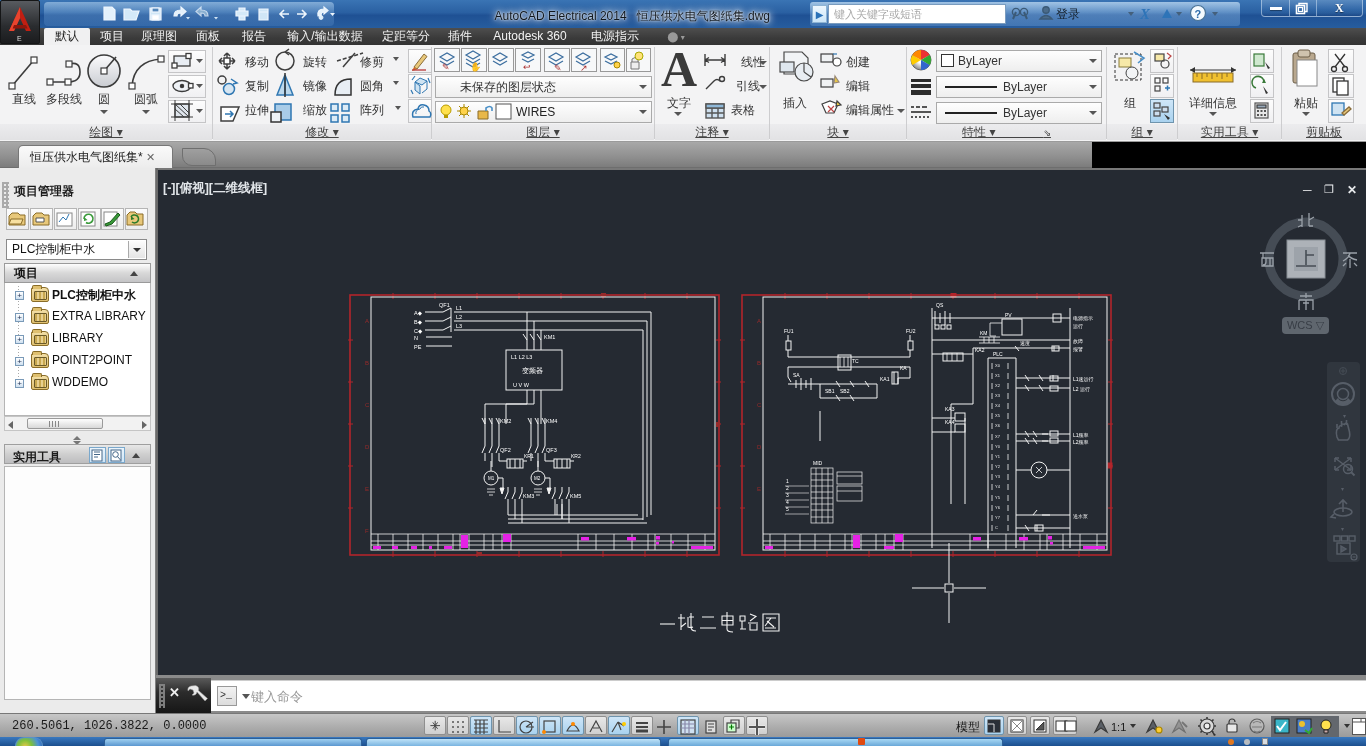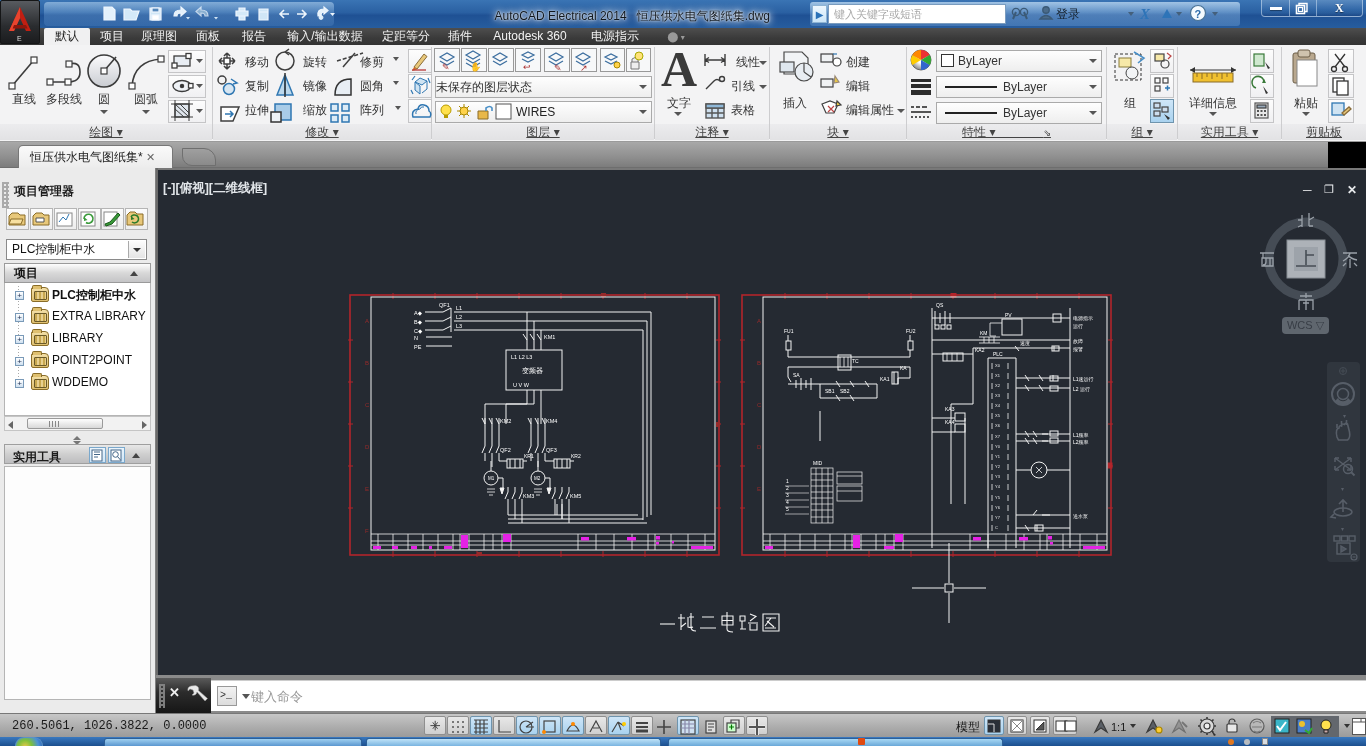--- a/index.html
+++ b/index.html
@@ -19,21 +19,21 @@
 
 #ribbon{left:0;top:45px;width:1366px;height:97px;background:#f3f3f4;border-bottom:1px solid #9a9a9a;}
 .rpanel{position:absolute;top:0;height:95px;}
 .rpanel .plabel{position:absolute;left:0;right:0;top:79px;height:16px;background:linear-gradient(#ececee,#e2e2e4);color:#444;font-size:12px;text-align:center;line-height:16px;text-decoration:underline;}
 .rsep{position:absolute;top:2px;width:1px;height:92px;background:#cdcdcf;}
 .biglabel{position:absolute;font-size:12px;color:#333;text-align:center;white-space:nowrap;}
 .dropdown{position:absolute;background:linear-gradient(#fefefe,#eee);border:1px solid #aaa;font-size:12px;color:#333;}
 .dd-arrow{position:absolute;width:0;height:0;border-left:4px solid transparent;border-right:4px solid transparent;border-top:4px solid #555;}
 .smallico{position:absolute;border:1px solid #c5c5c7;background:linear-gradient(#fdfdfd,#f0f0f2);}
 
-#filetabs{left:0;top:142px;width:1328px;height:26px;background:linear-gradient(#a8a8a8,#8f8f8f 60%,#7c7c7c);border-bottom:1px solid #6e6e6e;}
+#filetabs{left:0;top:142px;width:1092px;height:26px;background:linear-gradient(#a8a8a8,#8f8f8f 60%,#7c7c7c);border-bottom:1px solid #6e6e6e;}
 #ftab{position:absolute;left:18px;top:3px;width:155px;height:23px;background:linear-gradient(#fafafa,#ececec);border-radius:5px 5px 0 0;border:1px solid #777;border-bottom:none;font-size:12px;color:#222;line-height:22px;padding-left:11px;}
 #ftabplus{position:absolute;left:182px;top:6px;width:34px;height:18px;background:linear-gradient(#9f9f9f,#8a8a8a);border:1px solid #6f6f6f;border-radius:0 12px 0 10px;}
 
 #leftpanel{left:0;top:168px;width:156px;height:545px;background:#ebebeb;border-right:1px solid #808080;}
 .lp-hdr{position:absolute;font-size:12px;font-weight:bold;color:#1b1b1b;}
 .lp-btn{position:absolute;width:23px;height:22px;border:1px solid #b5b5b5;background:linear-gradient(#fcfcfc,#ededed);}
 .tree-item{position:absolute;left:52px;font-size:12px;color:#111;white-space:nowrap;}
 .titem{position:absolute;left:0;width:150px;height:20px;}
 .pbox{position:absolute;left:15px;top:5px;width:9px;height:9px;background:linear-gradient(#fff,#cfe0f0);border:1px solid #7a9ab8;font-size:8px;line-height:7px;text-align:center;color:#235;}
 .tfold{position:absolute;left:31px;top:1px;width:18px;height:15px;background:linear-gradient(#f2dfa8,#dfc070);border:1px solid #8a6d28;border-radius:2px 4px 2px 2px;}
@@ -276,21 +276,21 @@
           <text x="8" y="22">✎</text>
           <text x="36" y="22">✋</text>
           <text x="89" y="22">↩</text>
           <text x="120" y="23">✎</text>
           <text x="146" y="23">↗</text>
         </g>
       <circle cx="183" cy="17" r="3" fill="#ffd24a" stroke="#a80"></circle>
         <path d="M197 14 h8 v7 h-8 z m1 0 v-3 q3 -3 6 0 v3" stroke="#777" fill="#eee"></path>
         <circle cx="205" cy="8" r="4" fill="#ffe27a" stroke="#aa0"></circle>
     </svg>
-    <div class="dropdown" style="left:435px;top:31px;width:217px;height:22px;line-height:20px;padding-left:0;">未保存的图层状态<span style="position:absolute;right:4px;top:8px;width:0;height:0;border-left:4px solid transparent;border-right:4px solid transparent;border-top:4px solid #555;"></span></div>
+    <div class="dropdown" style="left:435px;top:31px;width:217px;height:22px;line-height:20px;padding-left:24px;">未保存的图层状态<span style="position:absolute;right:4px;top:8px;width:0;height:0;border-left:4px solid transparent;border-right:4px solid transparent;border-top:4px solid #555;"></span></div>
     <div class="dropdown" style="left:435px;top:56px;width:217px;height:22px;">
         <span style="position:absolute;right:4px;top:8px;width:0;height:0;border-left:4px solid transparent;border-right:4px solid transparent;border-top:4px solid #555;"></span>
       </div>
     <svg class="abs" style="left:438px;top:57px" width="150" height="20" viewBox="0 0 150 20">
       <circle cx="8" cy="8" r="5" fill="#ffe14d" stroke="#b89b00"></circle>
         <path d="M6 13 h4 v3 h-4 z" fill="#b89b00"></path>
       <circle cx="26" cy="9" r="4" fill="#ffd24a" stroke="#a80"></circle>
         <g stroke="#a80">
           <path d="M26 2 v3 M26 13 v3 M19 9 h3 M30 9 h3 M21 4 l2 2 M29 12 l2 2 M31 4 l-2 2 M23 12 l-2 2"></path>
         </g>
@@ -311,22 +311,22 @@
         <path d="M2 6 v12 M22 6 v12 M2 12 h20 M2 12 l4 -2.5 M2 12 l4 2.5 M22 12 l-4 -2.5 M22 12 l-4 2.5"></path>
         <path d="M3 41 l8 -8 q3 -3 6 0"></path>
           <circle cx="19" cy="31" r="2.5"></circle>
         <g stroke="#555">
             <rect x="3" y="56" width="18" height="14" fill="#cfe0ef"></rect>
             <path d="M3 60 h18 M3 65 h18 M9 56 v14 M15 56 v14"></path>
             <rect x="3" y="56" width="18" height="4" fill="#8fb8d8"></rect>
           </g>
       </g>
     </svg>
-    <div class="biglabel" style="left:731px;top:9px;width:34px;text-align:center">线性</div>
-    <div class="biglabel" style="left:731px;top:33px;width:34px;text-align:left">引线</div>
+    <div class="biglabel" style="left:731px;top:9px;width:34px;text-align:right">线性</div>
+    <div class="biglabel" style="left:731px;top:33px;width:34px;text-align:center">引线</div>
     <div class="biglabel" style="left:731px;top:57px;width:34px;text-align:left">表格</div>
     <div class="dd-arrow" style="left:759px;top:16px"></div>
     <div class="dd-arrow" style="left:759px;top:40px"></div>
 
     <div class="rpanel" style="left:770px;width:136px">
         <div class="plabel">块 ▾</div>
       </div>
     <svg class="abs" style="left:776px;top:3px" width="44" height="46" viewBox="0 0 44 46">
       <g stroke="#4a4a4a" stroke-width="1.2">
         <path d="M8 4 h18 l6 6 v16 h-24 z" fill="#f2f4f6"></path>

